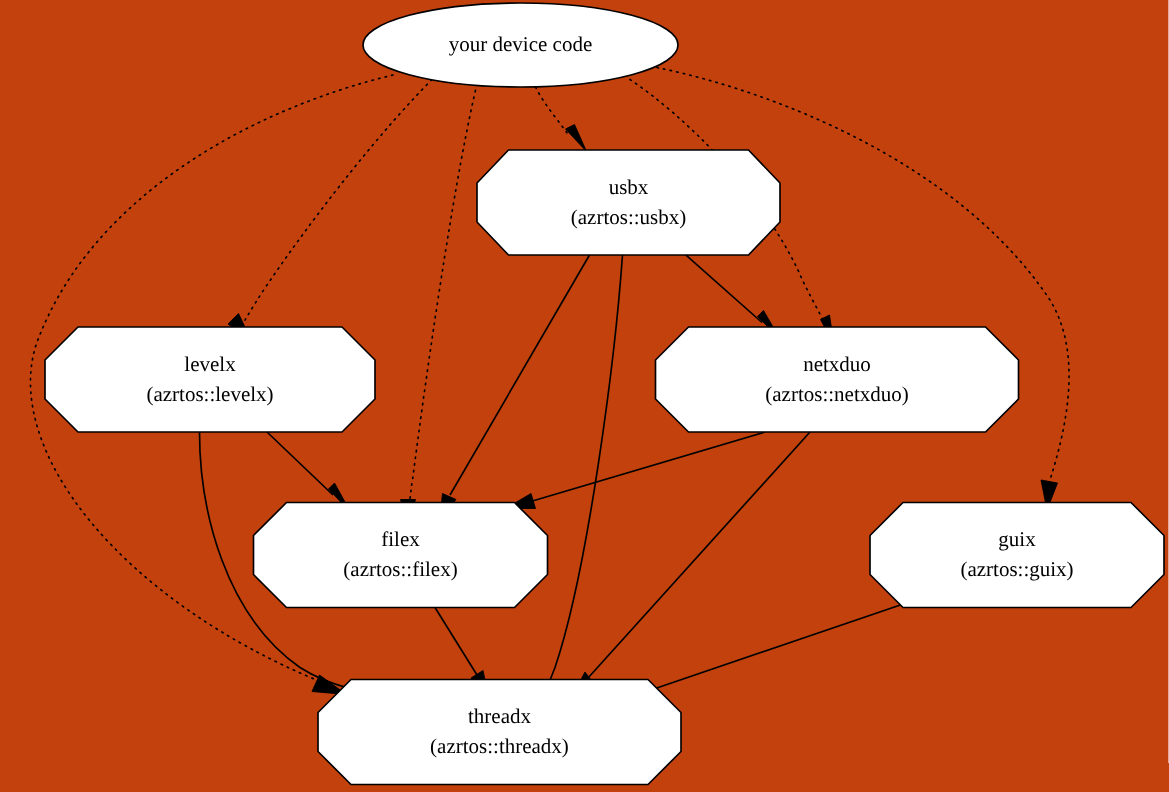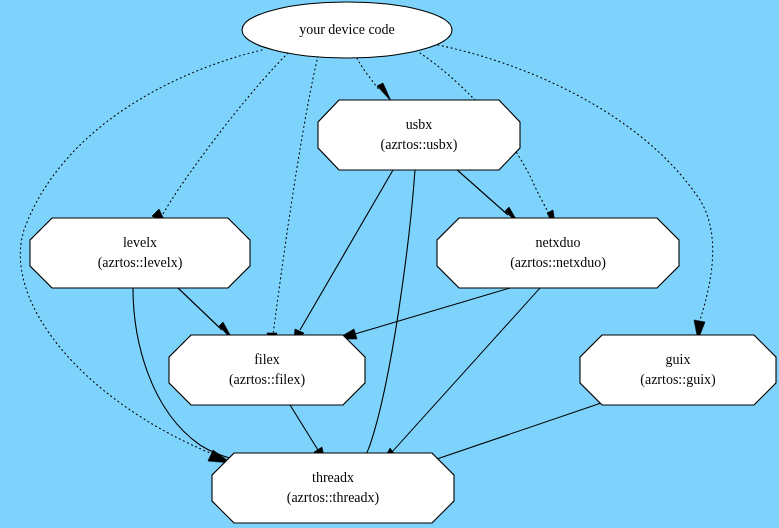--- a/index.html
+++ b/index.html
@@ -4,21 +4,21 @@
 <style>
   html, body {
     margin: 0;
     padding: 0;
     background: #ffffff;
   }
   #canvas {
     position: relative;
     width: 779px;
     height: 528px;
-    background: #7dd3fc;
+    background: #c2410c;
     overflow: hidden;
     font-family: "Liberation Serif", "DejaVu Serif", serif;
   }
   svg#graph {
     display: block;
     width: 779px;
     height: 528px;
   }
   .node-shape {
     fill: #ffffff;

